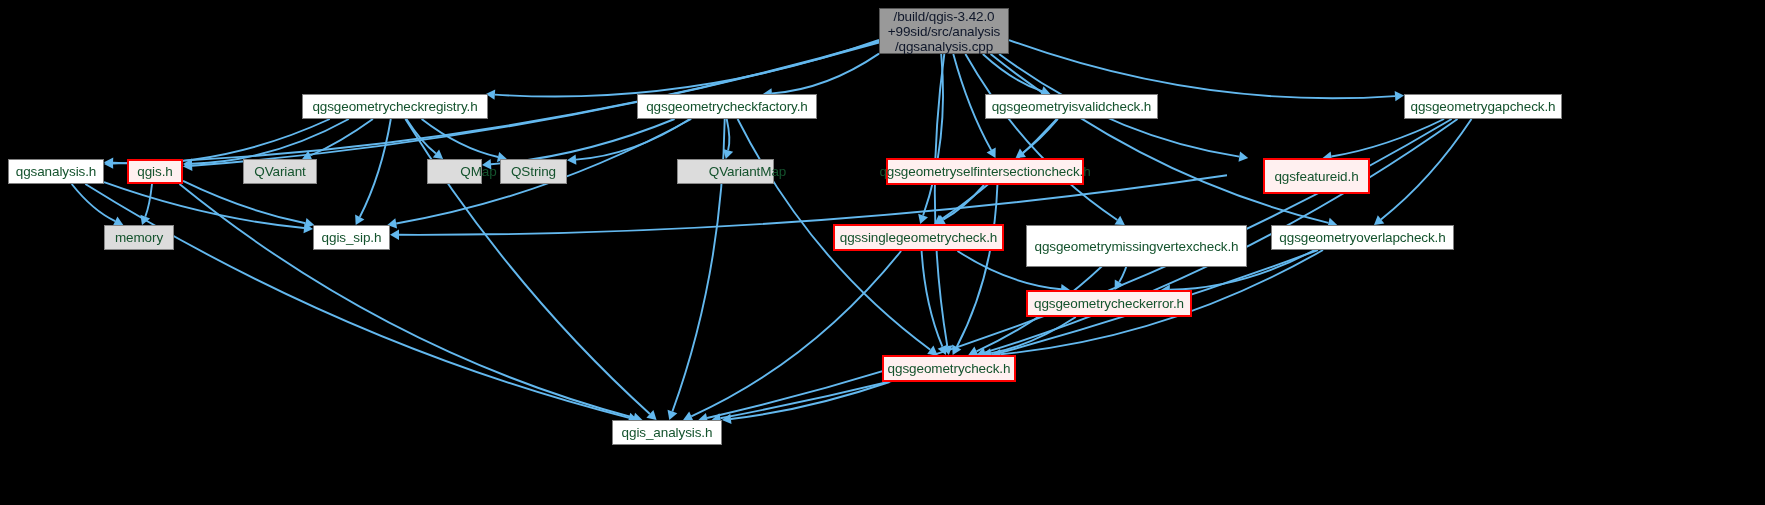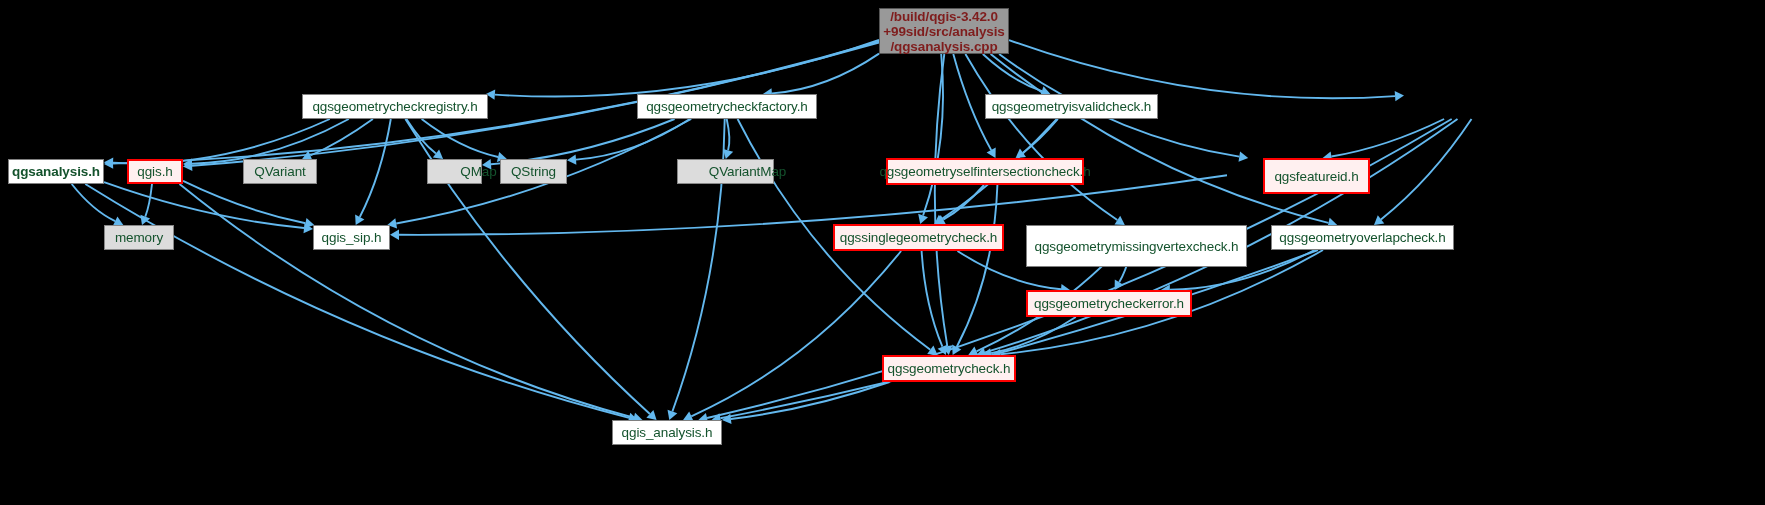--- a/index.html
+++ b/index.html
@@ -32,22 +32,21 @@
     text-align: center;
     font-size: 13.5px;
     line-height: 15px;
     color: #14532d;
     white-space: pre;
     letter-spacing: -0.1px;
   }
   .node-root {
     background: #999999;
     border: 1px solid #555555;
-    color: #7f1d1d;
-    font-weight: bold;
+    color: #0f172a;
   }
   .node-sys {
     background: #dcdcdc;
     border: 1px solid #888888;
   }
   .node-ext {
     background: #ffffff;
     border: 1px solid #7f7f7f;
   }
   .node-hl {
@@ -160,21 +159,22 @@
       <polygon points="982.2,355.0 990.1,348.2 992.1,358.4" fill="#63b8ee"></polygon>
       <path d="M889.5,382.0 Q807.8,409.9 730.9,419.0" fill="none" stroke="#63b8ee" stroke-width="1.9"></path>
       <polygon points="722.0,420.0 730.3,413.8 731.5,424.1" fill="#63b8ee"></polygon>
     </svg>
 <div class="node node-root" style="left: 879px; top: 8px; width: 130px; height: 46px;">/build/qgis-3.42.0
 +99sid/src/analysis
 /qgsanalysis.cpp</div>
     <div class="node node-ext" style="left: 302px; top: 94px; width: 186px; height: 25px;">qgsgeometrycheckregistry.h</div>
     <div class="node node-ext" style="left: 637px; top: 94px; width: 180px; height: 25px;">qgsgeometrycheckfactory.h</div>
     <div class="node node-ext" style="left: 985px; top: 94px; width: 173px; height: 25px;">qgsgeometryisvalidcheck.h</div>
-    <div class="node node-ext" style="left: 8px; top: 159px; width: 96px; height: 25px; font-weight: bold;">qgsanalysis.h</div>
+    <div class="node node-ext" style="left: 1404px; top: 94px; width: 158px; height: 25px;">qgsgeometrygapcheck.h</div>
+    <div class="node node-ext" style="left: 8px; top: 159px; width: 96px; height: 25px;">qgsanalysis.h</div>
     <div class="node node-hl" style="left: 127px; top: 159px; width: 56px; height: 25px;">qgis.h</div>
     <div class="node node-sys" style="left: 243px; top: 159px; width: 74px; height: 25px;">QVariant</div>
     <div class="node node-sys" style="left: 427px; top: 159px; width: 55px; height: 25px; padding-left: 48px;">QMap</div>
     <div class="node node-sys" style="left: 500px; top: 159px; width: 67px; height: 25px;">QString</div>
     <div class="node node-sys" style="left: 677px; top: 159px; width: 97px; height: 25px; padding-left: 44px;">QVariantMap</div>
     <div class="node node-hl" style="left: 886px; top: 158px; width: 198px; height: 27px;">qgsgeometryselfintersectioncheck.h</div>
     <div class="node node-hl" style="left: 1263px; top: 158px; width: 107px; height: 36px;">qgsfeatureid.h</div>
     <div class="node node-sys" style="left: 104px; top: 225px; width: 70px; height: 25px;">memory</div>
     <div class="node node-ext" style="left: 313px; top: 225px; width: 77px; height: 25px;">qgis_sip.h</div>
     <div class="node node-hl" style="left: 833px; top: 224px; width: 171px; height: 27px;">qgssinglegeometrycheck.h</div>

